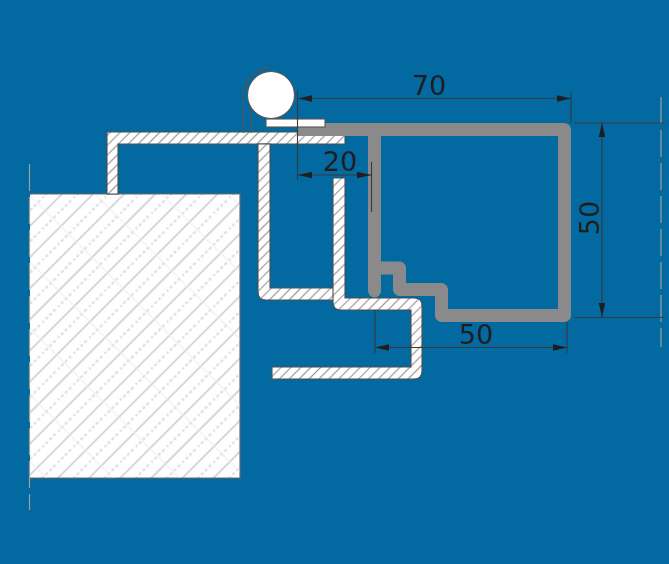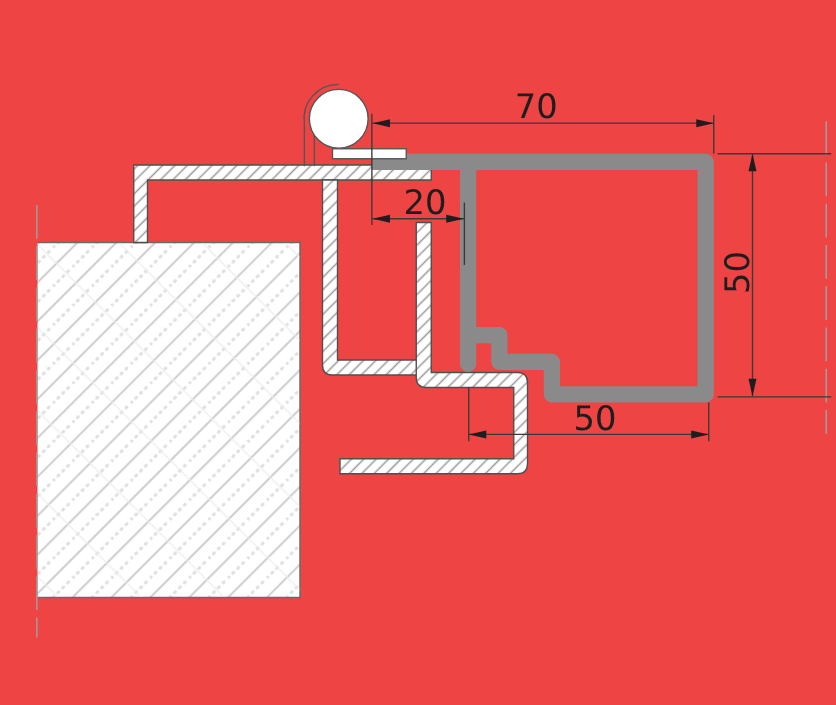--- a/index.html
+++ b/index.html
@@ -1,20 +1,20 @@
 <!DOCTYPE html>
 <html><head>
 <meta charset="utf-8">
 <style>
   html, body { margin: 0; padding: 0; background: #ffffff; }
   .stage {
     position: relative;
     width: 669px;
     height: 564px;
-    background: #ef4444;
+    background: #0369a1;
     font-family: "DejaVu Sans", "Liberation Sans", sans-serif;
     overflow: hidden;
   }
   svg { display: block; }
   text.dim {
     font-family: "DejaVu Sans", "Liberation Sans", sans-serif;
     font-size: 27px;
     fill: #1e1e1e;
   }
 </style>

